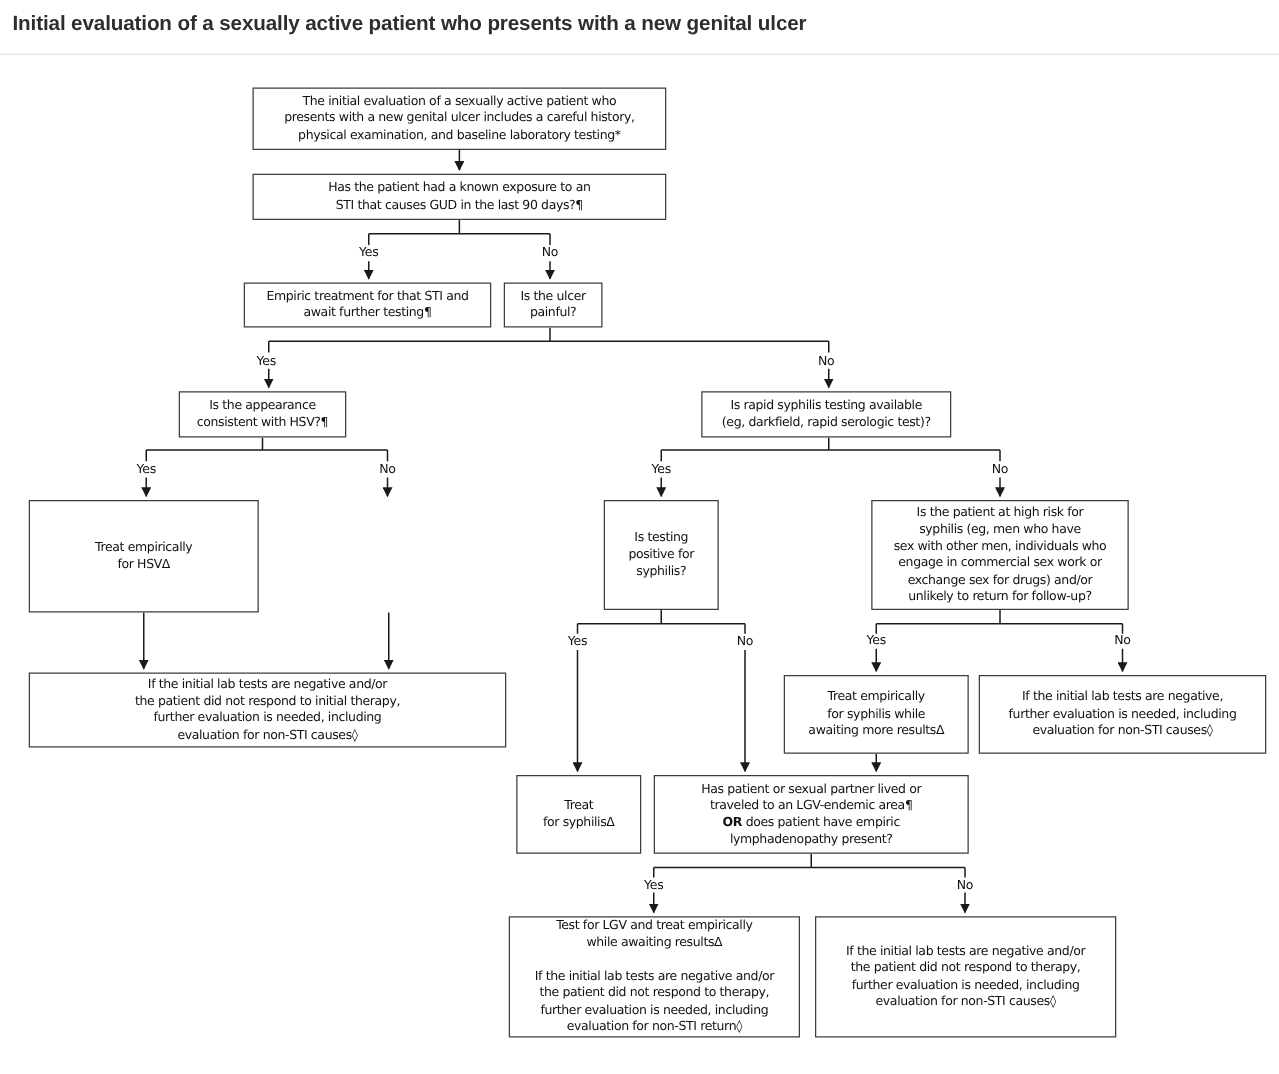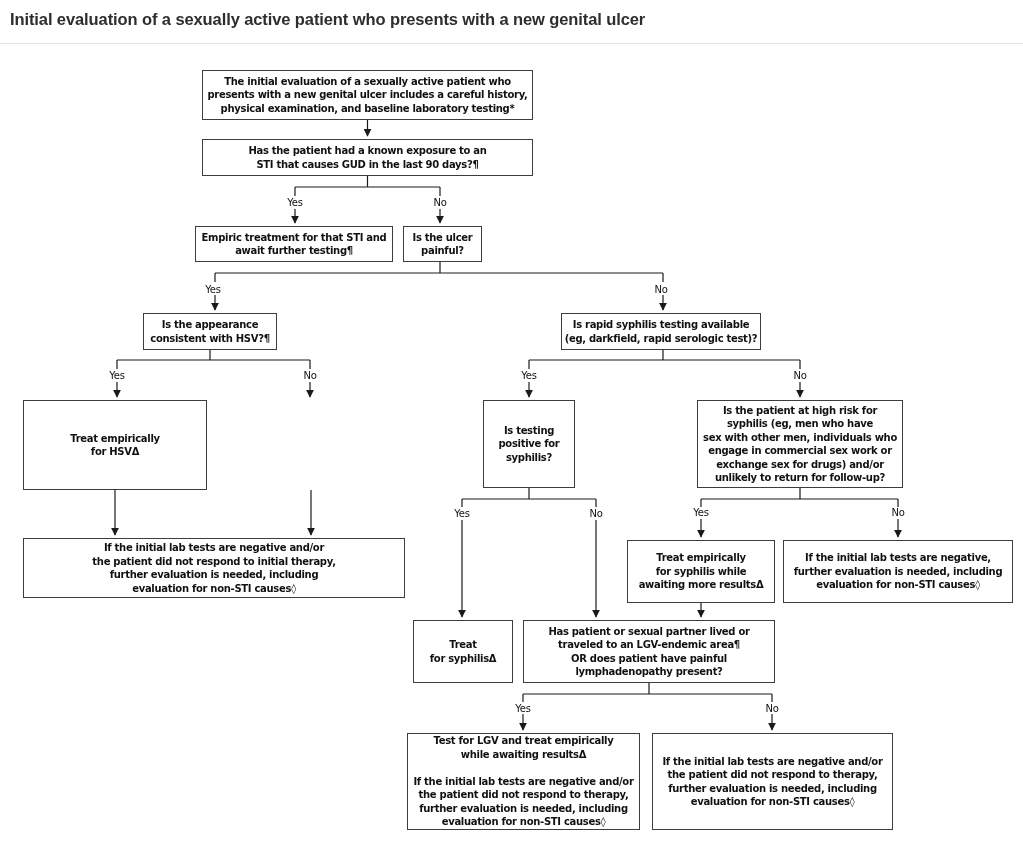--- a/index.html
+++ b/index.html
@@ -15,21 +15,21 @@
   .divider { position:absolute; left:0; top:43px; width:1023px; height:1px; background:#e3e3e3; }
   .chart { position:absolute; left:0; top:0; width:1023px; height:859px; }
   svg.connectors { position:absolute; left:0; top:0; width:1023px; height:859px; }
   svg.connectors line { stroke:#1a1a1a; stroke-width:1.2; }
   .node {
     position:absolute; box-sizing:border-box; background:#fff;
     border:1.3px solid #3d3d3d; display:flex; align-items:center; justify-content:center;
   }
   .node-text {
     white-space:pre; text-align:center; color:#111;
-    font-size:10px; font-weight:700; line-height:13.5px; letter-spacing:-0.3px;
+    font-size:10px; font-weight:400; line-height:13.5px; letter-spacing:-0.3px;
   }
   .lbl {
     position:absolute; transform:translateX(-50%); color:#111;
     font-size:10px; font-weight:400; line-height:11px; letter-spacing:-0.2px;
   }
 </style>
 </head>
 <body>
 
 <h1 class="page-title">Initial evaluation of a sexually active patient who presents with a new genital ulcer</h1>
@@ -173,32 +173,32 @@
     </div>
 
   <div class="node" style="left:413px;top:620px;width:100px;height:63px">
       <div class="node-text">Treat
 for syphilisΔ</div>
     </div>
 
   <div class="node" style="left:523px;top:620px;width:252px;height:63px">
       <div class="node-text"><span>Has patient or sexual partner lived or
 traveled to an LGV-endemic area¶
-</span><b>OR</b><span> does patient have painful
+</span><b>OR</b><span> does patient have empiric
 lymphadenopathy present?</span></div>
     </div>
 
   <div class="node" style="left:407px;top:733px;width:233px;height:97px">
       <div class="node-text">Test for LGV and treat empirically
 while awaiting resultsΔ
 
 If the initial lab tests are negative and/or
 the patient did not respond to therapy,
 further evaluation is needed, including
-evaluation for non-STI causes◊</div>
+evaluation for non-STI return◊</div>
     </div>
 
   <div class="node" style="left:652px;top:733px;width:241px;height:97px">
       <div class="node-text">If the initial lab tests are negative and/or
 the patient did not respond to therapy,
 further evaluation is needed, including
 evaluation for non-STI causes◊</div>
     </div>
 
   <div class="lbl" style="left:295px;top:197px">Yes</div>

